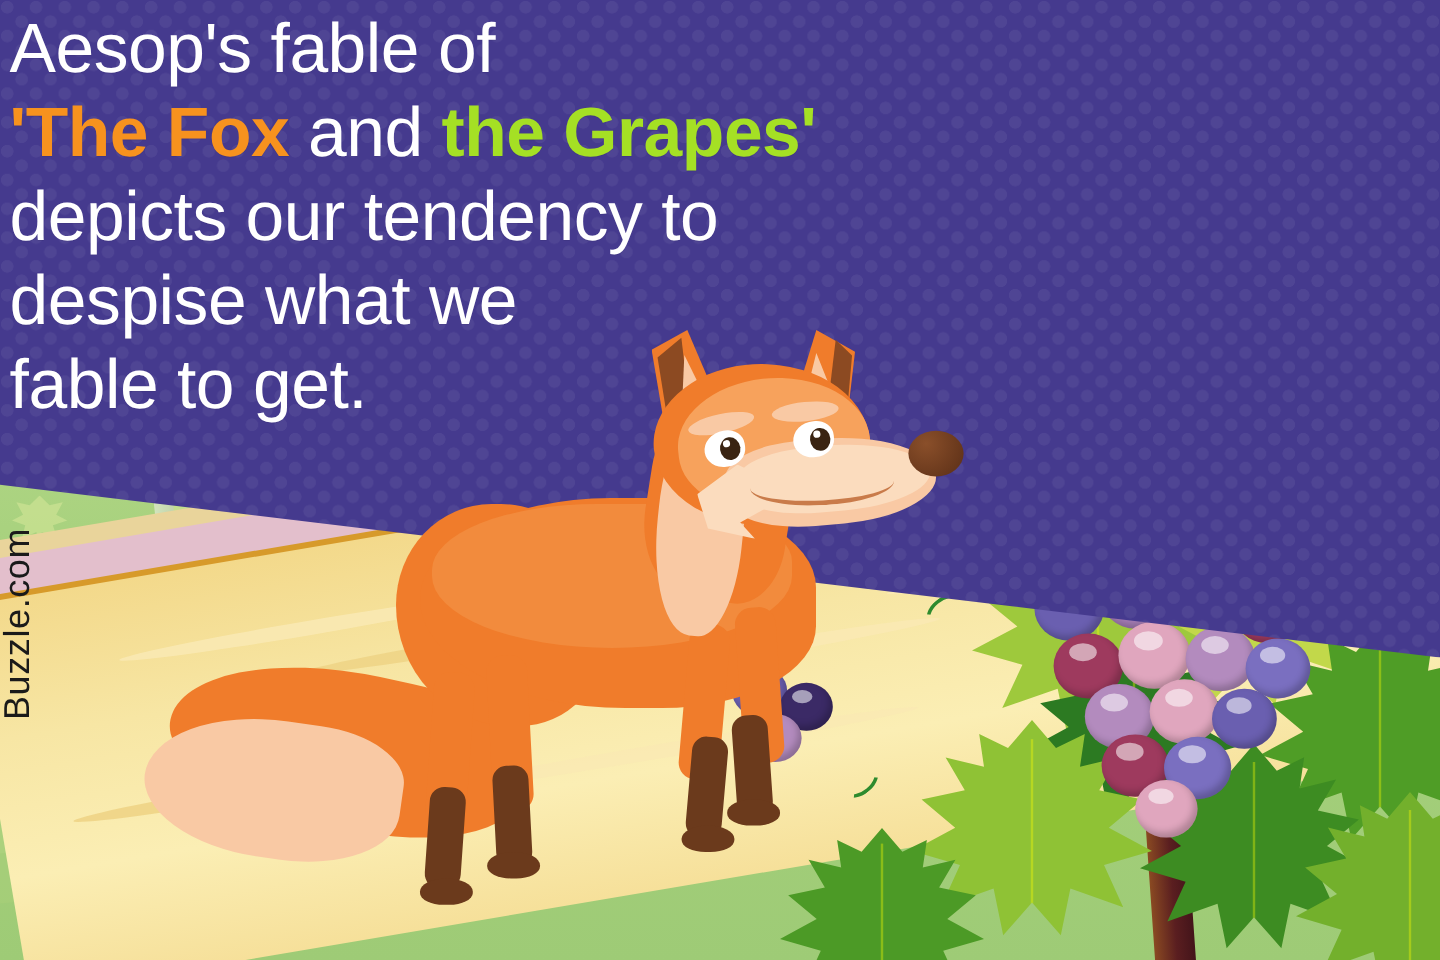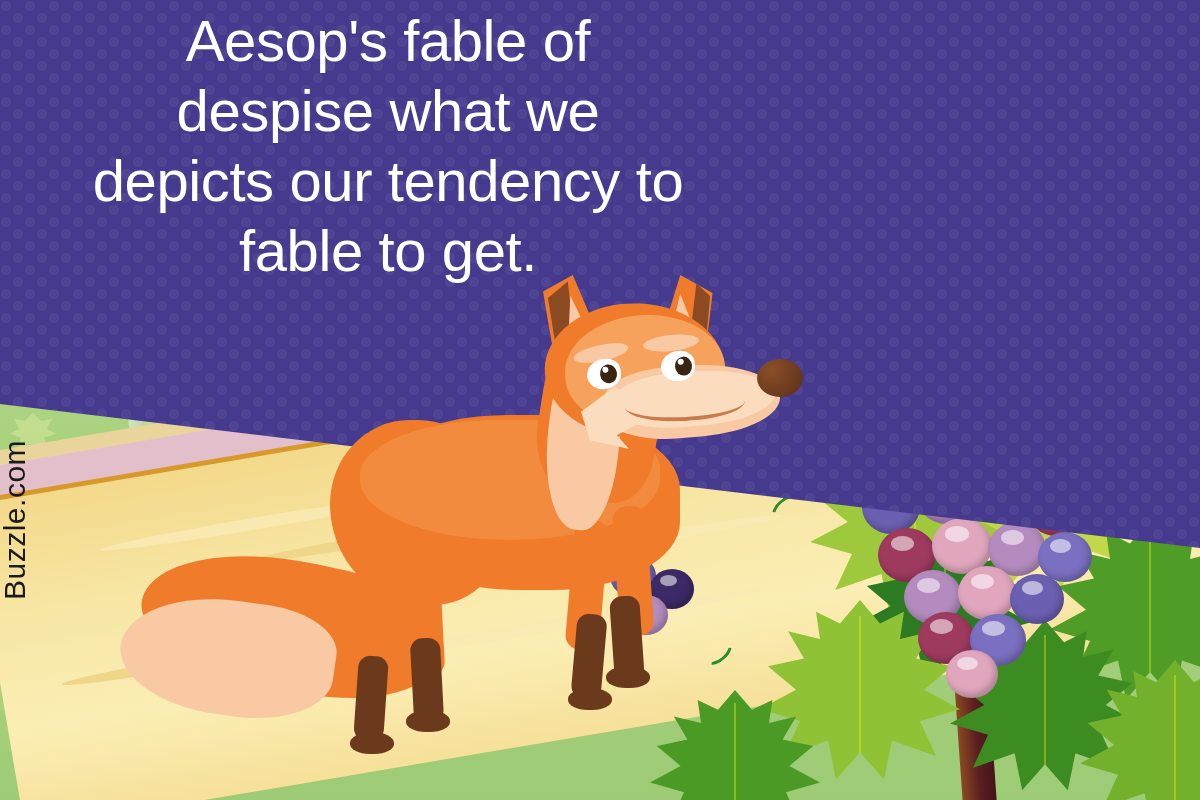--- a/index.html
+++ b/index.html
@@ -4,21 +4,20 @@
 <title>Aesop's fable of 'The Fox and the Grapes'</title>
 <style>
   * { margin:0; padding:0; box-sizing:border-box; }
   html,body{ background:#222; }
   #stage{
     position:relative;
     width:1200px; height:800px;
     overflow:hidden;
     font-family:"Liberation Sans", sans-serif;
     background:#8fbf6a;
-    text-align:center;
   }
   .layer{ position:absolute; inset:0; }
 
   
   #bg-ground{
     background:linear-gradient(#cfe08e 0%, #b9d98a 30%, #a9d27f 55%, #9ecb76 100%);
   }
   #bg-hill-a{
     position:absolute; left:-40px; top:400px; width:900px; height:260px;
     background:#b6d987; opacity:.65;
@@ -464,22 +463,23 @@
       <div class="grape" style="left:0px;  top:0px;  width:46px; height:42px; background:#6a5fb0;"></div>
       <div class="grape" style="left:40px; top:14px; width:44px; height:40px; background:#3b2a66;"></div>
       <div class="grape" style="left:14px; top:40px; width:44px; height:40px; background:#b38bbe;"></div>
     </div>
   </div>
 
   <div id="banner"></div>
 
   <div id="headline">
     <div class="row">Aesop's fable of</div>
+    <div class="row"><span class="q q-open">'</span><span class="fox-word">The Fox</span><span> and </span><span class="grape-word">the Grapes</span><span class="q q-close">'</span></div>
+    <div class="row">depicts our tendency to</div>
     <div class="row">despise what we</div>
-    <div class="row">depicts our tendency to</div>
     <div class="row">fable to get.</div>
   </div>
 
   <div id="fox">
 
     <div class="fx" id="fox-tail"></div>
     <div class="fx" id="fox-tail-tip"></div>
 
     <div class="fx" id="fox-haunch"></div>
     <div class="fx" id="fox-body"></div>

